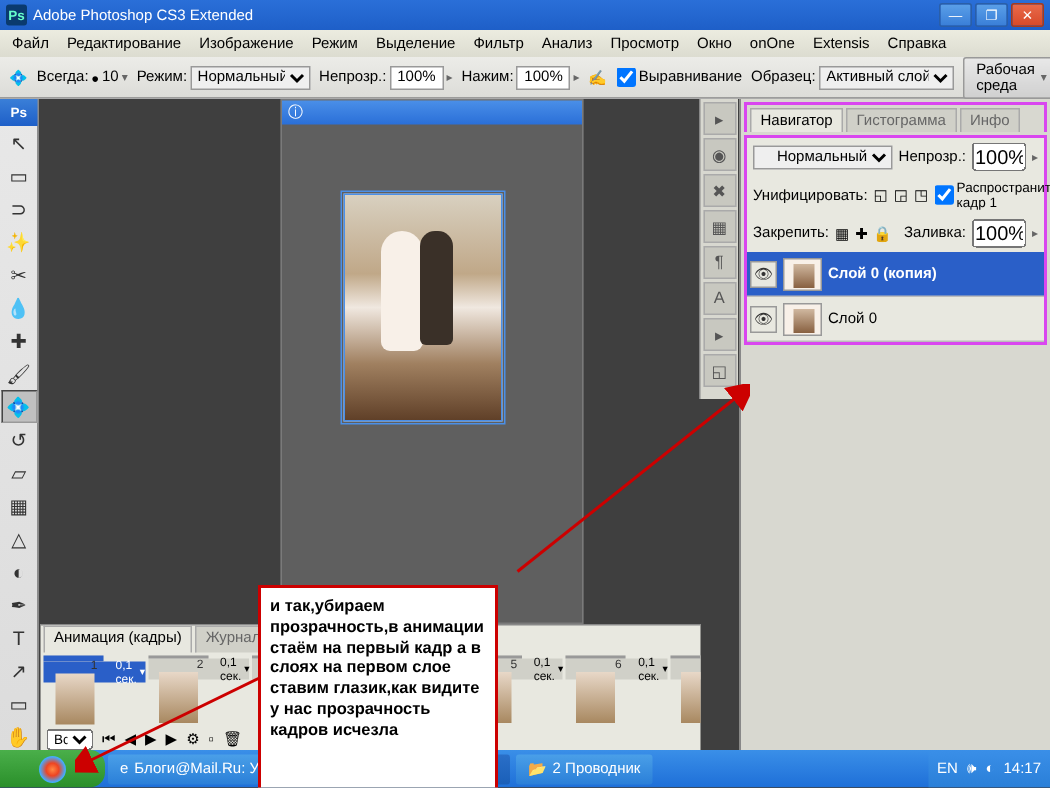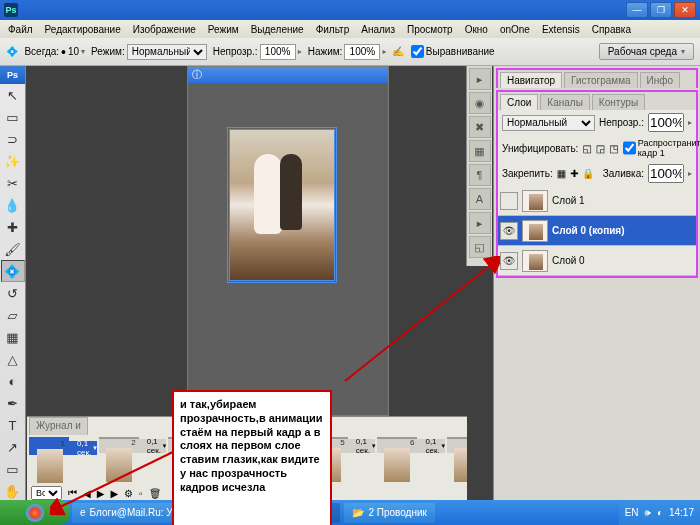--- a/index.html
+++ b/index.html
@@ -30,21 +30,21 @@
 .photo::before { content: ""; position: absolute; left: 24px; top: 24px; width: 28px; height: 80px; background: #f8f0e8; border-radius: 14px 14px 6px 6px; }
 .photo::after { content: ""; position: absolute; left: 50px; top: 24px; width: 22px; height: 76px; background: #3a3028; border-radius: 10px 10px 4px 4px; }
 .panels { position: absolute; right: 0; top: 0; width: 207px; bottom: 0; background: #d8d8d0; border-left: 1px solid #888; }
 .well { position: absolute; right: 208px; top: 0; width: 26px; height: 200px; background: #d8d8d0; border-left: 1px solid #888; }
 .well .w { width: 22px; height: 22px; margin: 2px auto; background: #c8c8c0; border: 1px solid #aaa; display:flex;align-items:center;justify-content:center;font-size:11px;color:#555;}
 .pgroup { border: 2px solid #d946ef; margin: 2px; background: #e8e8e0; }
 .tabs { display: flex; height: 18px; background: #d8d8d0; font-size: 10px; align-items: end; }
 .tab { padding: 2px 6px; border: 1px solid #aaa; border-bottom: none; background: #e8e8e0; margin-left: 2px; }
 .tab.inactive { background: #d0d0c8; color: #666; }
 .prow { display: flex; align-items: center; padding: 3px 4px; gap: 4px; font-size: 10px; color: #000; }
-.pselect { flex: 1; height: 16px; border: 1px solid #999; font-size: 10px; }
+.pselect { flex: 1; height: 16px; border: 1px solid #999; font-size: 10px; text-align: right; }
 .layer { display: flex; align-items: center; height: 30px; border-bottom: 1px solid #bbb; padding: 0 2px; gap: 4px; font-size: 10px; }
 .layer.sel { background: #2a5fc8; color: #fff; }
 .eye { width: 18px; height: 18px; border: 1px solid #999; background: #e8e8e0; display:flex;align-items:center;justify-content:center;font-size:10px;color:#333;}
 .thumb { width: 26px; height: 22px; border: 1px solid #999; background: #f8f0e8; position:relative;}
 .thumb::after{content:"";position:absolute;left:6px;top:3px;width:14px;height:16px;background:linear-gradient(#d0b8a0,#886040);}
 .anim { position: absolute; left: 27px; bottom: 0; right: 233px; height: 84px; background: #e8e8e0; border-top: 1px solid #888; }
 .atabs { display:flex; height:18px; font-size:10px; }
 .atabs .tab { font-size:10px; }
 .frames { display: flex; height: 50px; padding: 2px; gap: 2px; overflow: hidden; }
 .frame { width: 40px; border: 1px solid #999; background: #d8d8d0; position: relative; }
@@ -63,20 +63,21 @@
 .tbtn { height: 20px; padding: 0 8px; margin: 0 2px; background: linear-gradient(#4a9fe8,#2a7fd8); border-radius: 2px; color: #fff; font-size: 10px; display: flex; align-items: center; gap: 4px; }
 .tbtn.active { background: linear-gradient(#2a6fc8,#1a5fb8); }
 .tray { margin-left: auto; height: 100%; background: linear-gradient(#3a8fe8,#2a7fd8); display:flex;align-items:center;padding:0 6px;gap:6px;color:#fff;font-size:10px;}
 </style>
 </head>
 <body>
 
 <div class="titlebar">
   <div class="left">
     <div class="ps-logo">Ps</div>
+    <span>Adobe Photoshop CS3 Extended</span>
   </div>
   <div class="win-btns">
     <div class="win-btn">—</div>
     <div class="win-btn">❐</div>
     <div class="win-btn close">✕</div>
   </div>
 </div>
 
 <div class="menubar">
   <span>Файл</span>
@@ -113,20 +114,24 @@
   <div class="opt-field">
       <span>Нажим:</span>
       <input value="100%" style="">
       <span class="tri">▸</span>
     </div>
   <span>✍</span>
   <label style="display:flex;align-items:center;gap:2px">
       <input type="checkbox" checked="" style="">
       <span>Выравнивание</span>
     </label>
+  <div class="opt-field">
+      <span>Образец:</span>
+      <select class="pselect" style="width:90px"><option>Активный слой</option></select>
+    </div>
   <div class="ws-btn">
       <span>Рабочая среда</span>
       <span class="tri">▾</span>
     </div>
 </div>
 
 <div class="main">
   <div class="toolbar">
     <div class="ps-hdr">Ps</div>
     <div class="tool">↖</div>
@@ -174,25 +179,20 @@
 
   <div class="panels">
     <div class="pgroup" style="height:20px">
       <div class="tabs">
         <div class="tab">Навигатор</div>
         <div class="tab inactive">Гистограмма</div>
         <div class="tab inactive">Инфо</div>
       </div>
     </div>
     <div class="pgroup">
-      <div class="tabs">
-        <div class="tab">Слои</div>
-        <div class="tab inactive">Каналы</div>
-        <div class="tab inactive">Контуры</div>
-      </div>
       <div class="prow">
         <select class="pselect"><option>Нормальный</option></select>
         <span>Непрозр.:</span>
         <input style="width: 36px;" value="100%">
           <span class="tri">▸</span>
       </div>
       <div class="prow">
         <span>Унифицировать:</span>
         <span>◱</span>
           <span>◲</span>
@@ -204,40 +204,36 @@
       </div>
       <div class="prow">
         <span>Закрепить:</span>
         <span>▦</span>
           <span>✚</span>
           <span>🔒</span>
         <span style="margin-left:auto">Заливка:</span>
         <input style="width: 36px;" value="100%">
           <span class="tri">▸</span>
       </div>
-      <div class="layer">
-          <div class="eye"></div>
-          <div class="thumb"></div>
-          <span>Слой 1</span>
-        </div>
       <div class="layer sel">
           <div class="eye">👁</div>
           <div class="thumb"></div>
           <b>Слой 0 (копия)</b>
         </div>
       <div class="layer">
           <div class="eye">👁</div>
           <div class="thumb"></div>
           <span>Слой 0</span>
         </div>
     </div>
   </div>
 
   <div class="anim">
     <div class="atabs">
+      <div class="tab">Анимация (кадры)</div>
       <div class="tab inactive">Журнал и</div>
     </div>
     <div class="frames" id="frames">
         <div style="display: flex; flex-direction: column;">
           <div class="frame sel">
             <div class="fnum">1</div>
             <div class="fthumb"></div>
           </div>
           <div class="ftime sel">0,1 сек.<span style="font-size:7px">▾</span></div>
         </div>

